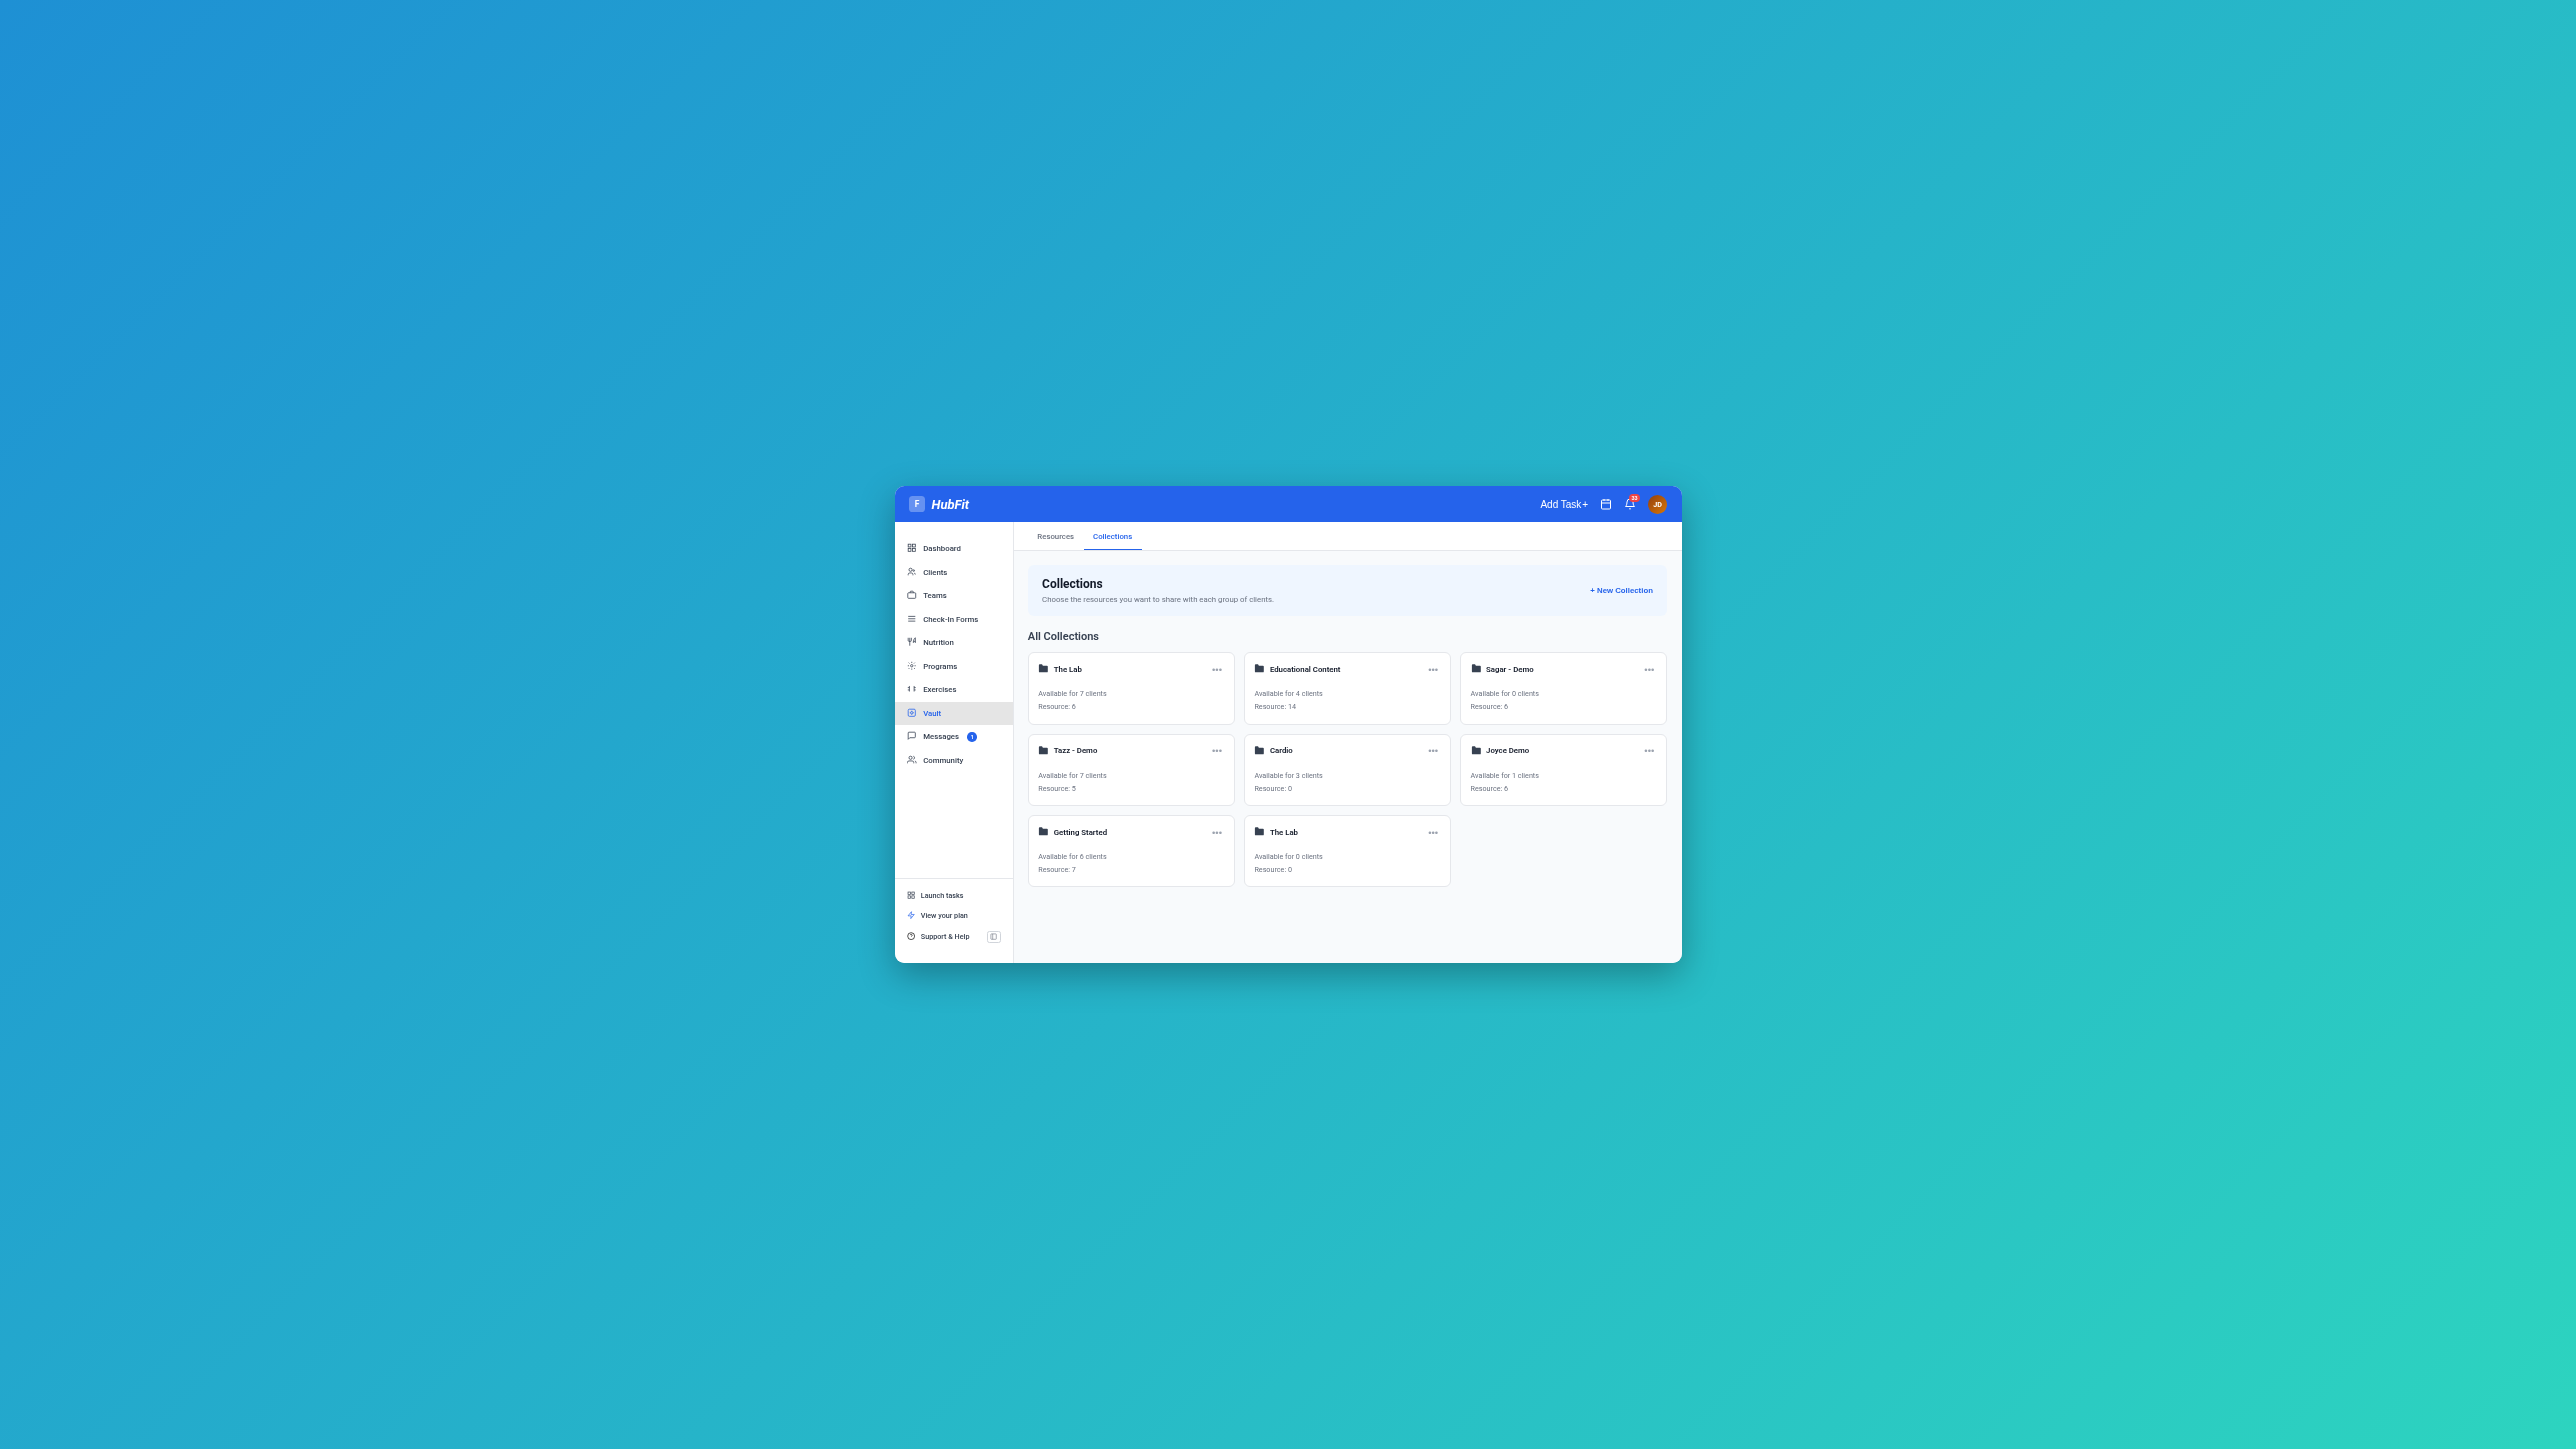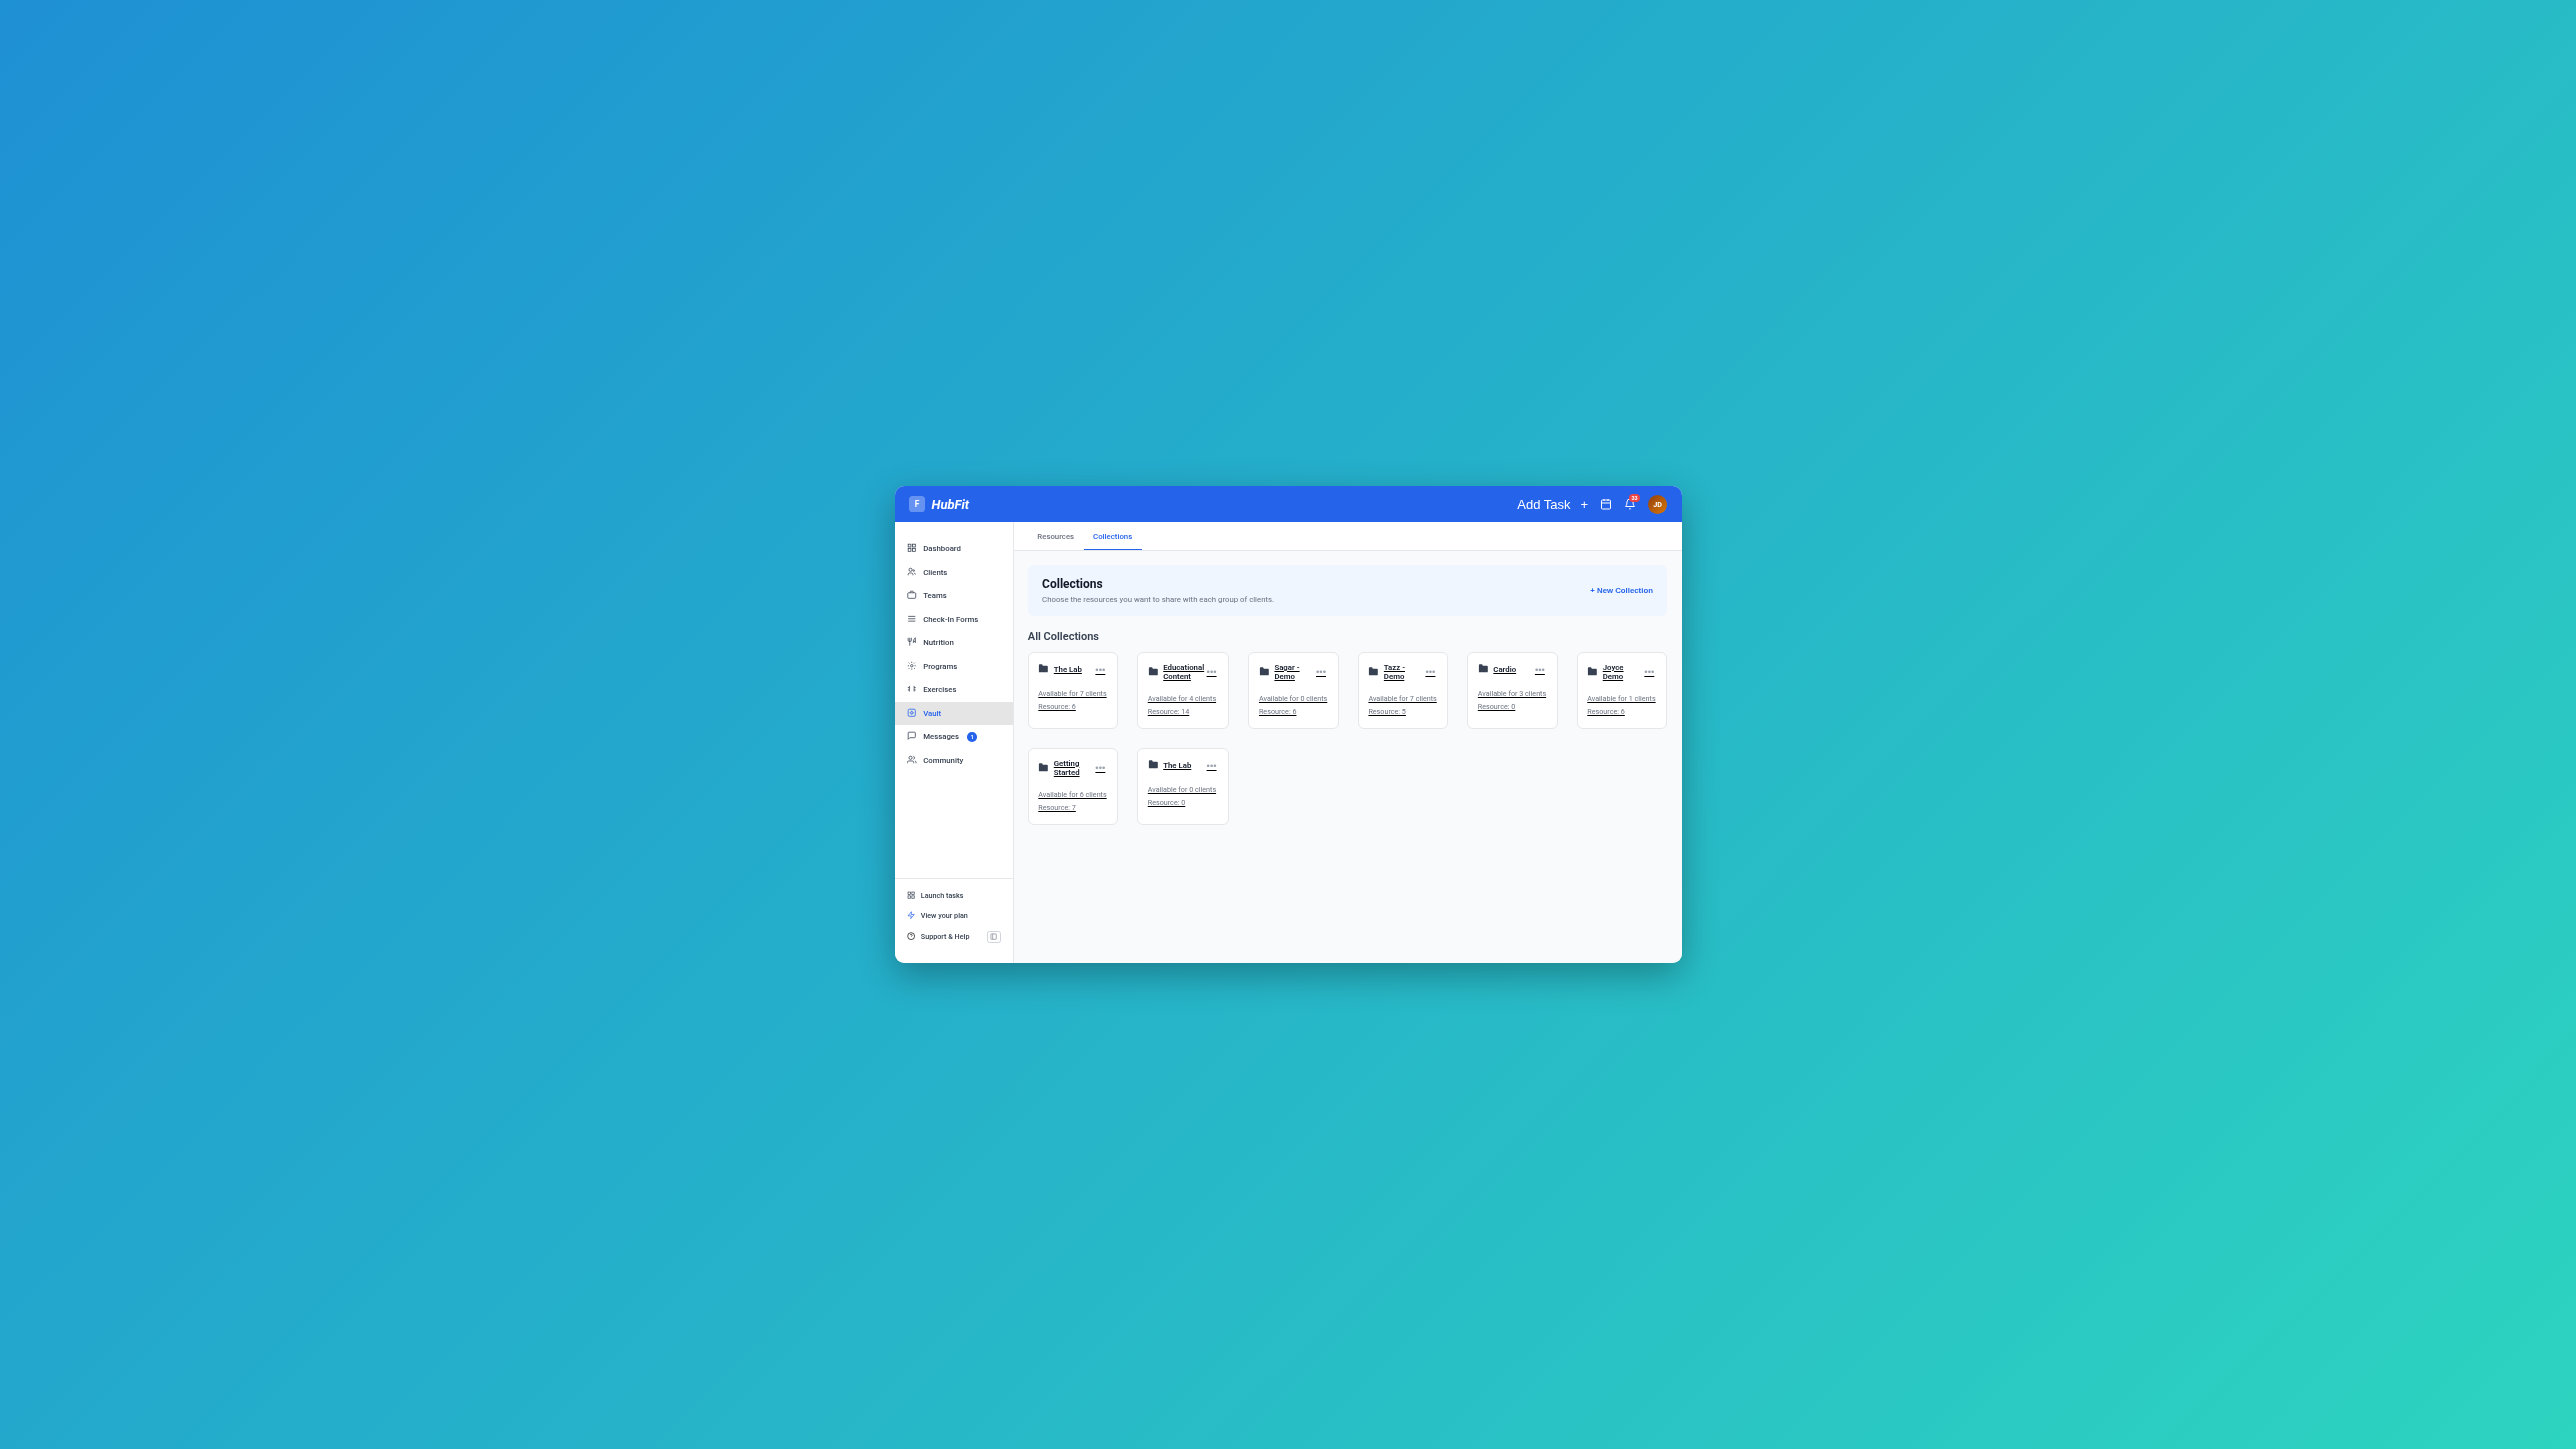--- a/index.html
+++ b/index.html
@@ -52,26 +52,26 @@
       font-weight: 700;
       font-style: italic;
     }
     .header-right {
       display: flex;
       align-items: center;
       gap: 12px;
     }
     .add-task-btn {
       color: white;
-      font-size: 13px;
+      font-size: 10px;
       font-weight: 500;
       cursor: pointer;
       display: flex;
       align-items: center;
-      gap: 10px;
+      gap: 1px;
       background: none;
       border: none;
     }
     .header-icon-btn {
       background: none;
       border: none;
       cursor: pointer;
       color: white;
       font-size: 10.7px;
       display: flex;
@@ -254,23 +254,22 @@
     
     .section-title {
       font-size: 11px;
       font-weight: 600;
       color: #374151;
       margin-bottom: 9.5px;
     }
 
     .collections-grid {
       display: grid;
-      grid-template-columns: repeat(6, 1fr);
-      gap: 19px;
-      text-decoration: underline;
+      grid-template-columns: repeat(3, 1fr);
+      gap: 9px;
     }
 
     .collection-card {
       background: white;
       border: 0.6px solid #e5e7eb;
       border-radius: 6px;
       padding: 9.5px;
       cursor: pointer;
       transition: box-shadow 0.15s;
     }

